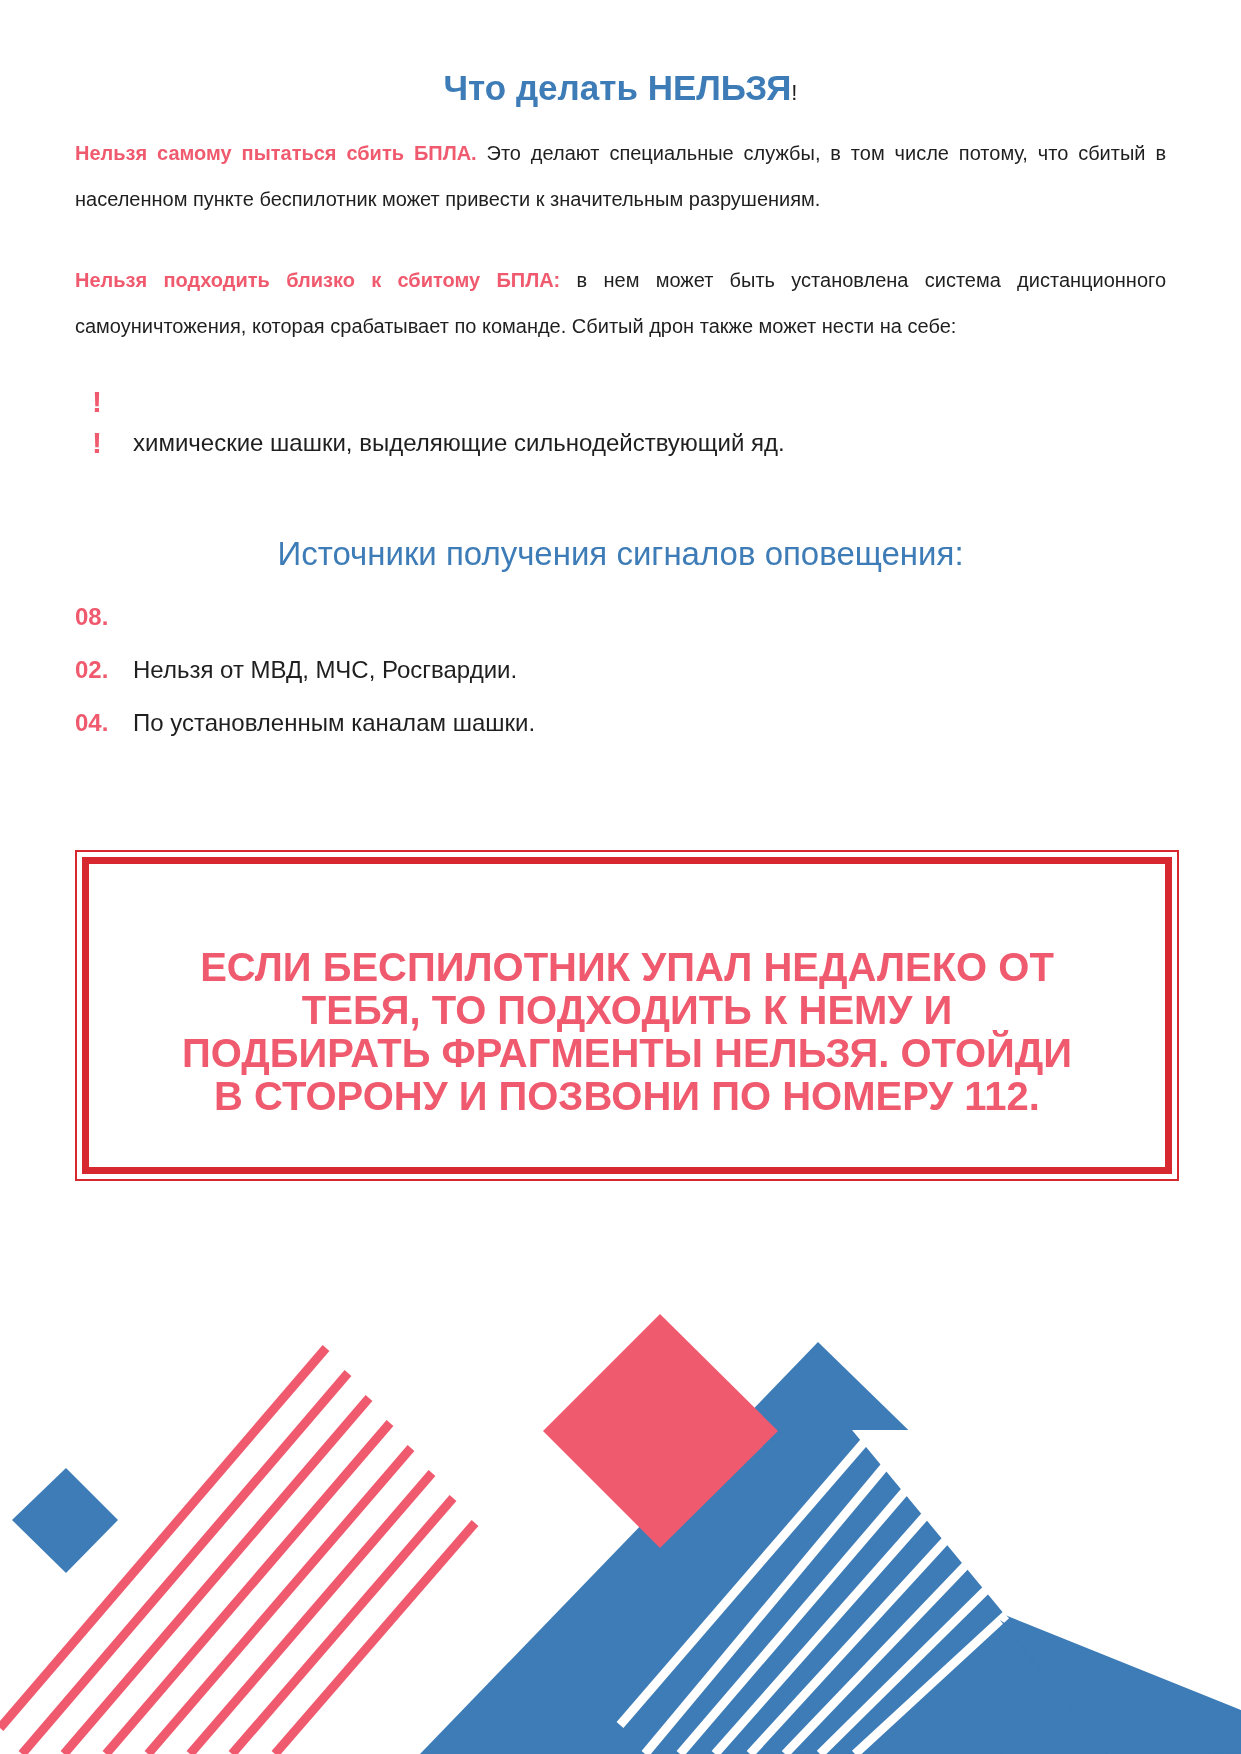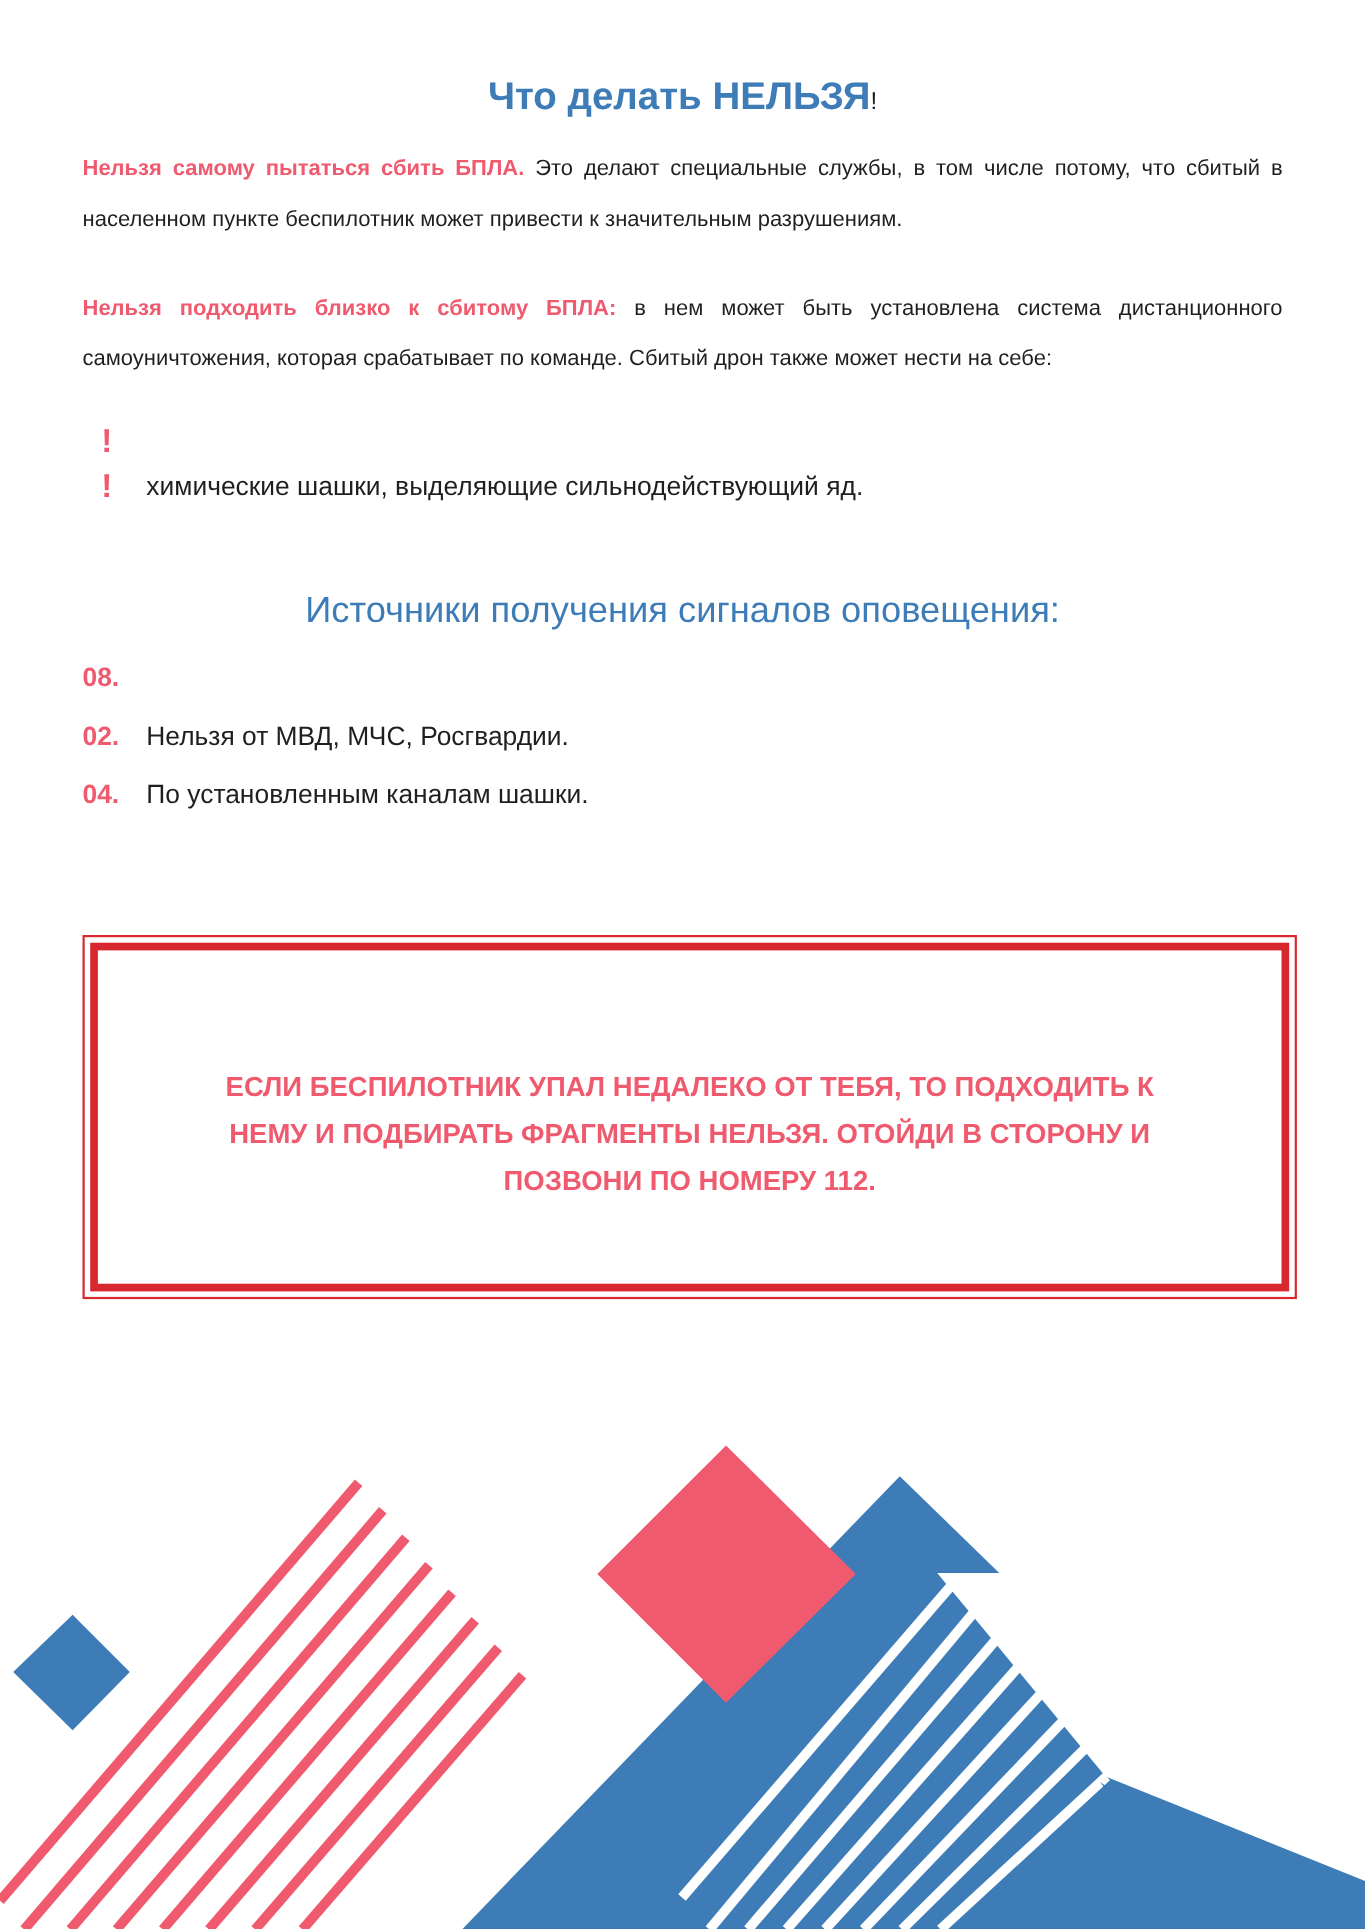--- a/index.html
+++ b/index.html
@@ -31,21 +31,21 @@
   .warn-outer {
     position: absolute; left: 0; top: 850px; width: 1104px; height: 331px;
     border: 2px solid #d8282f; box-sizing: border-box;
   }
   .warn-inner {
     position: absolute; left: 5px; top: 5px; right: 5px; bottom: 5px;
     border: 7px solid #d8282f; box-sizing: border-box;
     display: flex; align-items: center; justify-content: center;
   }
   .warn-text {
-    text-align: center; color: #f05a6e; font-weight: bold; font-size: 25px; line-height: 43px;
+    text-align: center; color: #f05a6e; font-weight: bold; font-size: 40px; line-height: 43px;
     width: 900px; text-transform: uppercase; margin-top: 32px;
   }
   .deco { position: absolute; left: 0; top: 1290px; width: 1241px; height: 464px; }
 </style>
 </head>
 <body>
 
 <div class="page">
   <div class="h-title">
     <span>Что делать НЕЛЬЗЯ</span><span class="excl">!</span>

